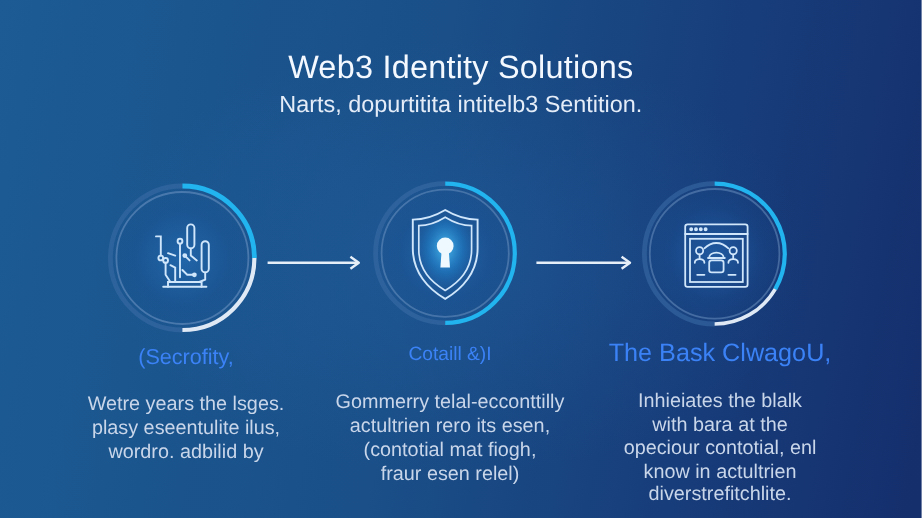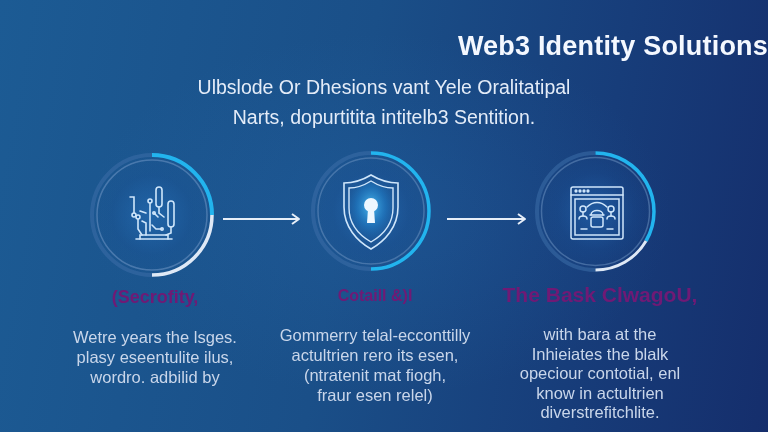--- a/index.html
+++ b/index.html
@@ -5,53 +5,52 @@
   html, body { margin: 0; padding: 0; }
   body {
     width: 768px; height: 432px; overflow: hidden; position: relative;
     font-family: "Liberation Sans", "DejaVu Sans", sans-serif;
     background:
       radial-gradient(ellipse 420px 260px at 380px 215px, rgba(40,110,180,0.25), rgba(0,0,0,0) 70%),
       linear-gradient(100deg, #1c5b94 0%, #1a4f88 45%, #173d7a 75%, #152e6c 100%);
     color: #ffffff;
   }
   .title {
-    position: absolute; left: 0; width: 768px; top: 31px;
-    text-align: right; font-weight: 700; font-size: 27px; letter-spacing: 0.2px;
+    position: absolute; left: 0; width: 768px; top: 41px;
+    text-align: center; font-weight: 400; font-size: 27px; letter-spacing: 0.2px;
     color: #f4f8ff;
   }
   .subtitle {
     position: absolute; left: 0; width: 768px; top: 72px;
     text-align: center; font-size: 19.5px; line-height: 30px; color: #e4ecf8;
   }
   .subtitle div { white-space: nowrap; }
   .ring {
     position: absolute; border-radius: 50%;
     background: radial-gradient(circle at 50% 50%, rgba(40,120,200,0.45) 0%, rgba(25,80,150,0.25) 45%, rgba(0,0,0,0) 72%);
   }
   .ring svg { position: absolute; left: 0; top: 0; overflow: visible; }
   .icon { position: absolute; }
   .arrow { position: absolute; height: 14px; }
   .heading {
-    position: absolute; text-align: center; font-weight: 700; color: #701a75; white-space: nowrap;
+    position: absolute; text-align: center; font-weight: 400; color: #3b82f6; white-space: nowrap;
   }
   .desc {
     position: absolute; text-align: center; color: #c9d6ea; font-size: 16.5px; line-height: 20px; margin-top: 12px;
   }
   .desc div { white-space: nowrap; }
 </style>
 </head>
 <body>
 
 <div>
 
   <div class="title">Web3 Identity Solutions</div>
 
   <div class="subtitle">
-    <div>Ulbslode Or Dhesions vant Yele Oralitatipal</div>
     <div>Narts, dopurtitita intitelb3 Sentition.</div>
   </div>
 
   <div>
     <div class="ring" style="left:90px; top:153px; width:124px; height:124px;">
       <svg width="124" height="124" viewBox="0 0 124 124">
         <circle cx="62" cy="62" r="55" fill="none" stroke="#6f96c4" stroke-opacity="0.55" stroke-width="1.5"></circle>
         <path d="M62 2 A60 60 0 0 0 62 122" fill="none" stroke="#3c6ea8" stroke-opacity="0.55" stroke-width="4"></path>
         <path d="M62 2 A60 60 0 0 1 122 62" fill="none" stroke="#22b4ee" stroke-width="4"></path>
         <path d="M122 62 A60 60 0 0 1 62 122" fill="none" stroke="#dfe9f6" stroke-width="3.5"></path>
@@ -108,21 +107,21 @@
         <path d="M30 2 C20 8 10 10 3 10 V34 C3 54 16 68 30 76 C44 68 57 54 57 34 V10 C50 10 40 8 30 2 Z" fill="none" stroke="#cfe6fb" stroke-width="1.6"></path>
         <path d="M30 8 C22 13 14 15 8 15 V35 C8 51 18 62 30 69 C42 62 52 51 52 35 V15 C46 15 38 13 30 8 Z" fill="url(#kg)" stroke="#cfe6fb" stroke-width="1.4"></path>
         <circle cx="30" cy="32" r="7" fill="#eef8ff"></circle>
         <path d="M27 36 L26 50 H34 L33 36 Z" fill="#eef8ff"></path>
       </svg>
     </div>
     <div class="heading" style="left:260px; width:230px; top:287px; font-size:16px;text-align:center;">Cotaill &amp;)I</div>
     <div class="desc" style="left:255px; width:240px; top:313px;">
       <div>Gommerry telal-ecconttilly</div>
       <div>actultrien rero its esen,</div>
-      <div>(ntratenit mat fiogh,</div>
+      <div>(contotial mat fiogh,</div>
       <div>fraur esen relel)</div>
     </div>
   </div>
 
   <svg class="arrow" style="left:446px; top:212px;" width="82" height="14" viewBox="0 0 82 14">
     <line x1="1" y1="7" x2="78" y2="7" stroke="#e6eef8" stroke-width="2"></line>
     <path d="M72 2 L79 7 L72 12" fill="none" stroke="#e6eef8" stroke-width="2" stroke-linejoin="round"></path>
   </svg>
 
   <div>
@@ -150,21 +149,21 @@
         <line x1="42" y1="27" x2="42" y2="31"></line>
         <path d="M22 30 C22 24 34 24 34 30"></path>
         <line x1="21" y1="30" x2="35" y2="30"></line>
         <rect x="22" y="32" width="12" height="10" rx="2"></rect>
         <line x1="12" y1="44" x2="18" y2="44"></line>
         <line x1="38" y1="44" x2="44" y2="44"></line>
       </svg>
     </div>
     <div class="heading" style="left:480px; width:240px; top:283px; font-size:21px;">The Bask ClwagoU,</div>
     <div class="desc" style="left:480px; width:240px; top:313px; line-height:19.5px;">
+      <div>Inhieiates the blalk</div>
       <div>with bara at the</div>
-      <div>Inhieiates the blalk</div>
       <div>opeciour contotial, enl</div>
       <div>know in actultrien</div>
       <div>diverstrefitchlite.</div>
     </div>
   </div>
 
 </div>
 
 </body></html>

